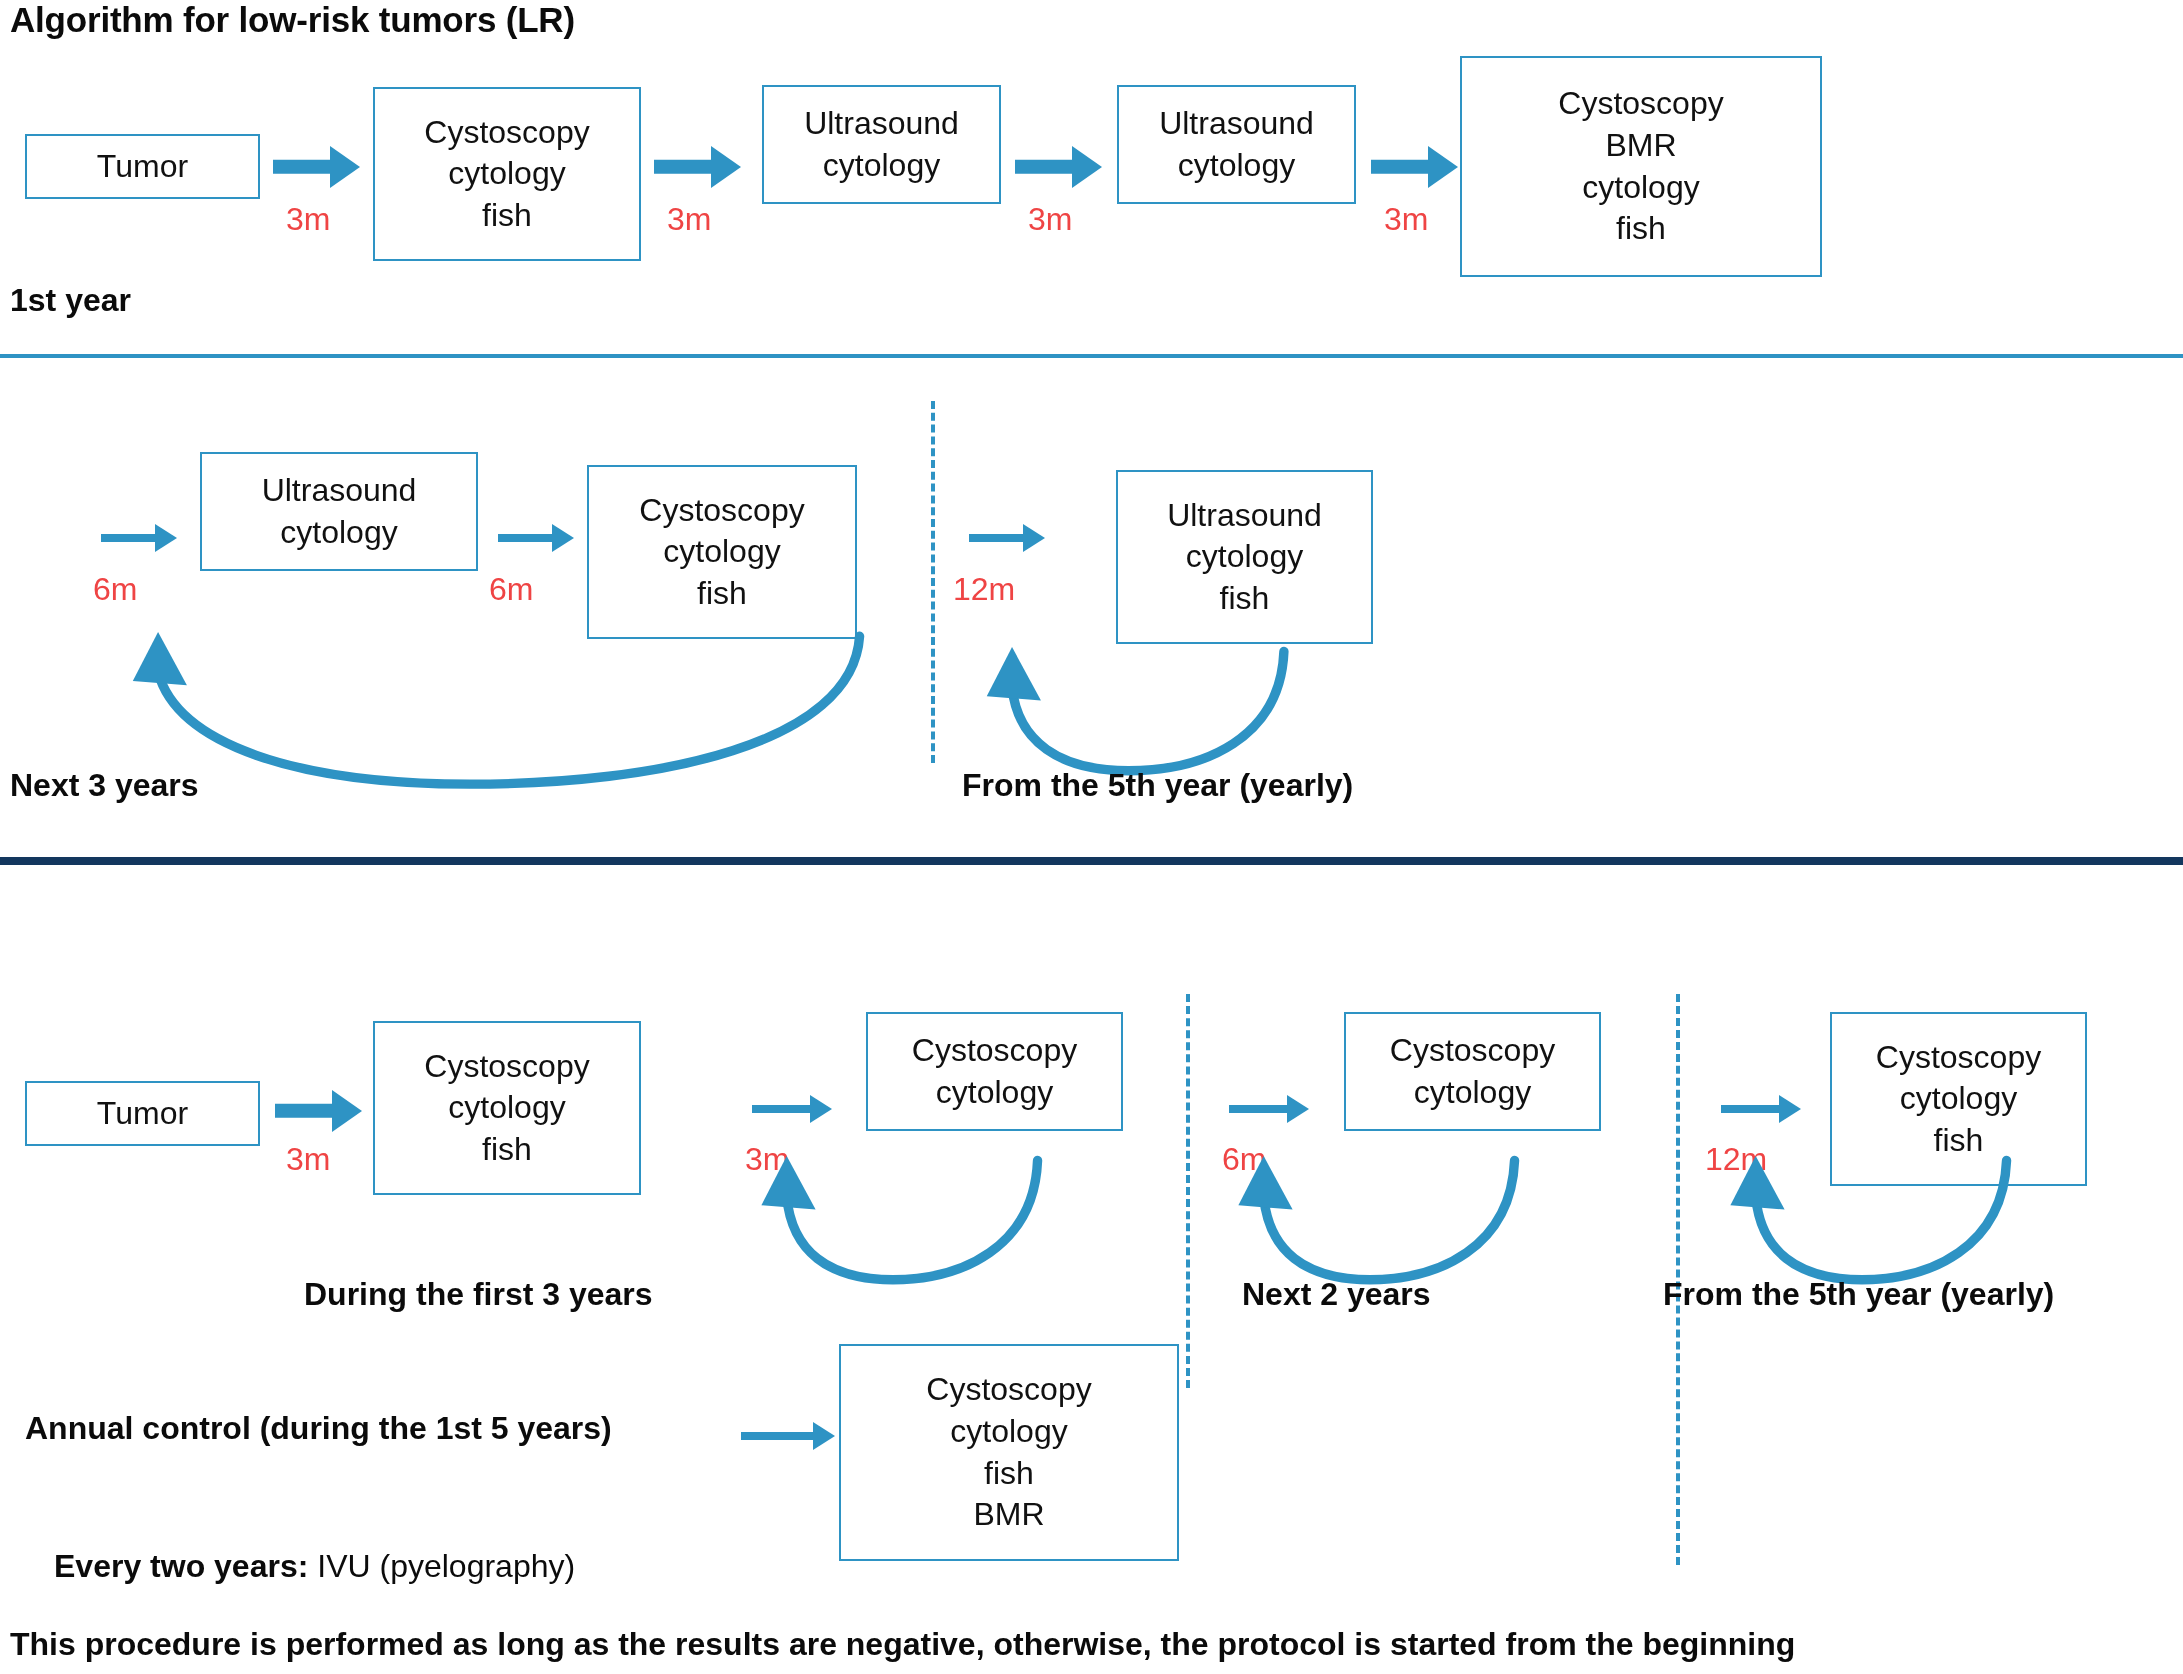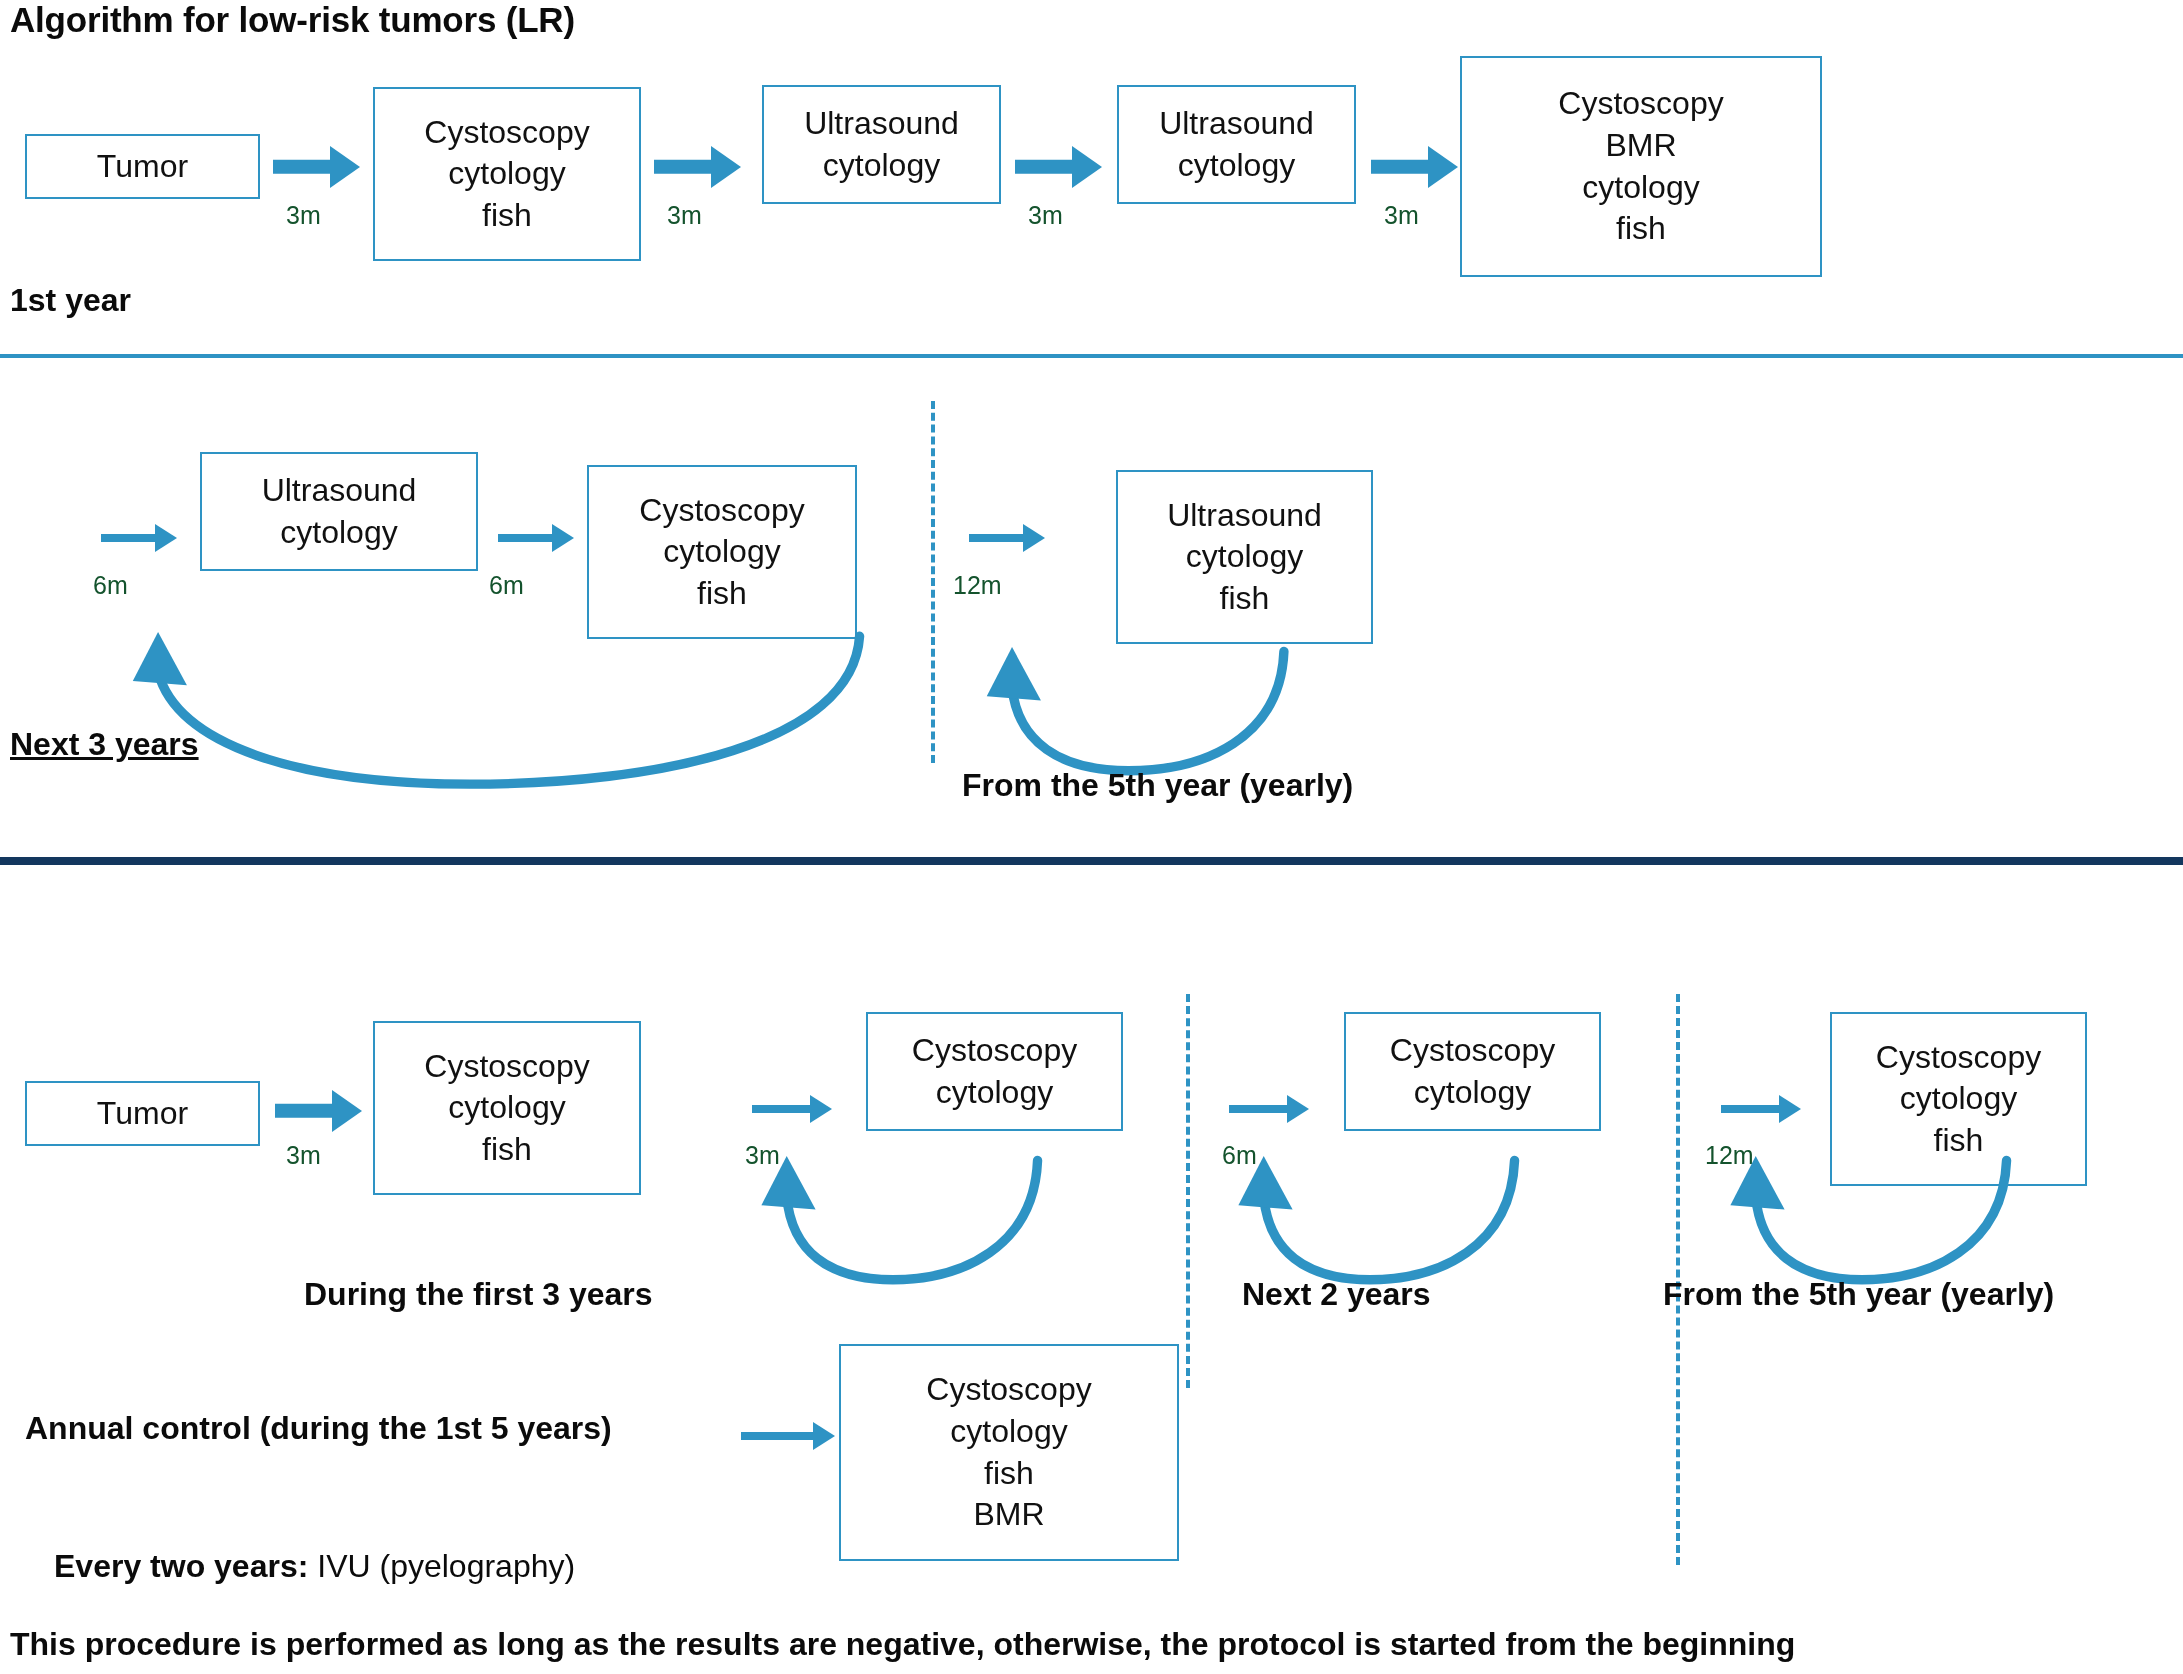--- a/index.html
+++ b/index.html
@@ -33,21 +33,21 @@
   }
   .note{
     position:absolute;font-size:32px;color:#0b0b0b;white-space:nowrap;
   }
   .note b{font-weight:bold;}
   .footer{
     position:absolute;font-weight:bold;font-size:32px;color:#0b0b0b;white-space:nowrap;
   }
   
   .interval{
-    position:absolute;font-size:25px;color:#14532d;white-space:nowrap;
+    position:absolute;font-size:32px;color:#ef4444;white-space:nowrap;
   }
   
   .arrow{position:absolute;height:29px;}
   .arrow .shaft{
     position:absolute;left:0;top:50%;transform:translateY(-50%);
     height:8px;background:#2e93c4;
   }
   .arrow .head{
     position:absolute;right:0;top:50%;transform:translateY(-50%);
     width:0;height:0;border-top:14.5px solid transparent;border-bottom:14.5px solid transparent;
@@ -133,21 +133,21 @@
 
   <div class="box" style="left:587px;top:465px;width:270px;height:174px;">Cystoscopy
 cytology
 fish</div>
 
   <svg class="loop" style="left:108px;top:629px;" width="767" height="166" viewBox="0 0 1060 230">
     <path d="M 1040 10 C 1030 160 760 215 500 215 C 260 215 95 160 68 60" fill="none" stroke="#2e93c4" stroke-width="13" stroke-linecap="round"></path>
     <polygon points="68,4 108,78 33,72" fill="#2e93c4"></polygon>
   </svg>
 
-  <div class="caption" style="left:10px;top:726px;text-decoration:underline;">Next 3 years</div>
+  <div class="caption" style="left:10px;top:767px;">Next 3 years</div>
 
   <div class="vdash" style="left:931px;top:401px;height:362px;"></div>
 
   <div class="arrow" style="left:969px;top:523px;width:76px;">
     <span class="shaft" style="width:56px;"></span>
     <span class="head"></span>
   </div>
   <div class="interval" style="left:953px;top:571px;">12m</div>
 
   <div class="box" style="left:1116px;top:470px;width:257px;height:174px;">Ultrasound

